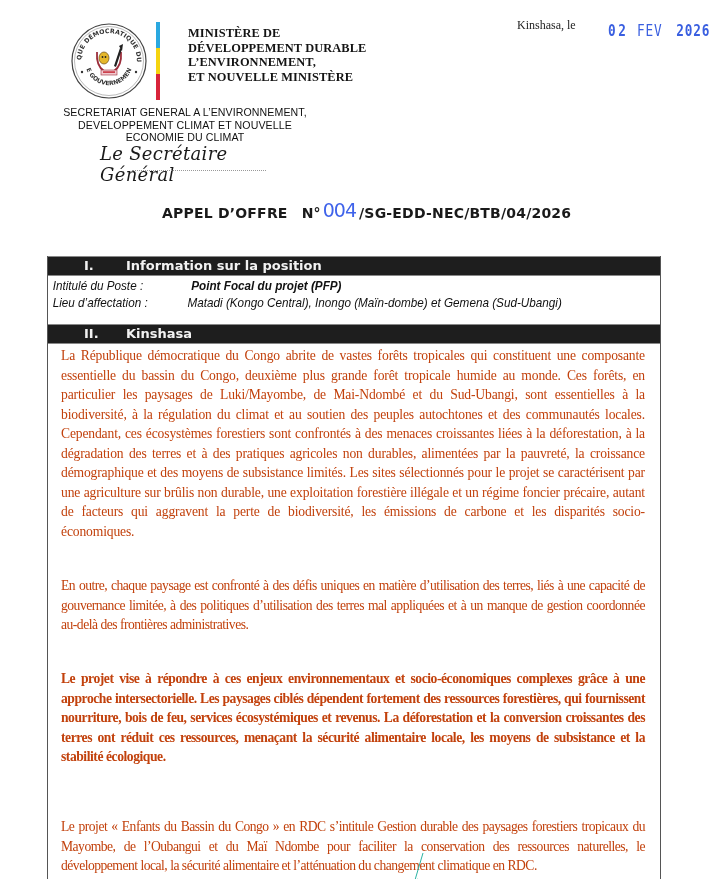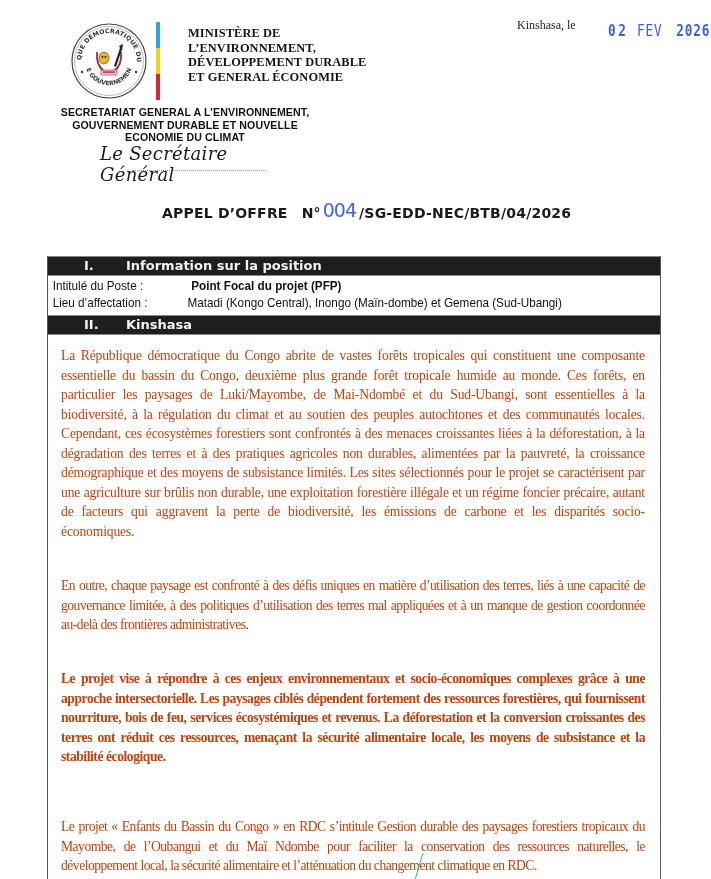--- a/index.html
+++ b/index.html
@@ -17,21 +17,21 @@
   }
   .tricolor span { flex: 1; display: block; }
   .ministry {
     position: absolute; left: 188px; top: 26px;
     font-family: Liberation Serif, serif; font-weight: 700;
     font-size: 12.4px; line-height: 14.6px; letter-spacing: 0.1px; color: #141414;
   }
   .ministry div { white-space: nowrap; }
   .secgen {
     position: absolute; left: 40px; top: 106px; width: 290px; text-align: center;
-    font-family: "Liberation Sans", sans-serif; font-weight: 700;
+    font-family: "Liberation Sans", sans-serif; font-weight: 400;
     font-size: 10.6px; line-height: 12.6px; color: #111; letter-spacing: 0.1px;
   }
   .secgen div { white-space: nowrap; }
   .signature-title {
     position: absolute; left: 100px; top: 143px; width: 170px; text-align: left;
     font-family: "DejaVu Serif", serif; font-style: italic;
     font-size: 18px; color: #1a1a1a; letter-spacing: 0.3px;
   }
   .signature-rule {
     position: absolute; left: 132px; top: 170px; width: 134px; height: 0;
@@ -74,21 +74,21 @@
   }
   .sec-head .num { width: 78px; padding-left: 36px; box-sizing: border-box; }
   .info-row {
     display: flex; height: 17px; align-items: center;
     font-family: "Liberation Sans", sans-serif; font-size: 12.6px; color: #111;
     transform: scaleX(0.93); transform-origin: left;
   }
   .info-row .lbl { width: 150px; padding-left: 5px; box-sizing: border-box; white-space: nowrap; }
   .info-row .val { white-space: nowrap; }
   .info-row .val.bold { font-weight: 700; padding-left: 4px; }
-  .info-block { padding: 1px 0 4px 0; }
+  .info-block { padding: 1px 0 13px 0; font-style: italic; }
 
   
   .body-box {
     position: absolute; left: 47px; top: 331px; width: 612px; height: 560px;
     border-left: 1.5px solid #555; border-right: 1.5px solid #555;
   }
   .para {
     position: absolute; left: 13px; width: 584px;
     font-family: Liberation Serif, serif; font-size: 13.6px; line-height: 19.5px;
     color: #c2410c; text-align: justify; letter-spacing: -0.15px;
@@ -136,28 +136,28 @@
 </div>
 
 <div class="tricolor">
   <span style="background:#2aa8e0"></span>
   <span style="background:#f5d40f"></span>
   <span style="background:#d8243a"></span>
 </div>
 
 <div class="ministry">
   <div>MINISTÈRE DE</div>
+  <div>DÉVELOPPEMENT DURABLE</div>
   <div>L’ENVIRONNEMENT,</div>
-  <div>DÉVELOPPEMENT DURABLE</div>
-  <div>ET GENERAL ÉCONOMIE</div>
+  <div>ET NOUVELLE MINISTÈRE</div>
 </div>
 
 <div class="secgen">
   <div>SECRETARIAT GENERAL A L’ENVIRONNEMENT,</div>
-  <div>GOUVERNEMENT DURABLE ET NOUVELLE</div>
+  <div>DEVELOPPEMENT CLIMAT ET NOUVELLE</div>
   <div>ECONOMIE DU CLIMAT</div>
 </div>
 
 <div class="signature-title">Le Secrétaire Général</div>
 <div class="signature-rule"></div>
 
 <div class="place-date">Kinshasa, le</div>
 <div class="stamp-date">
   <span class="day">02</span>
   <span>FEV</span>

